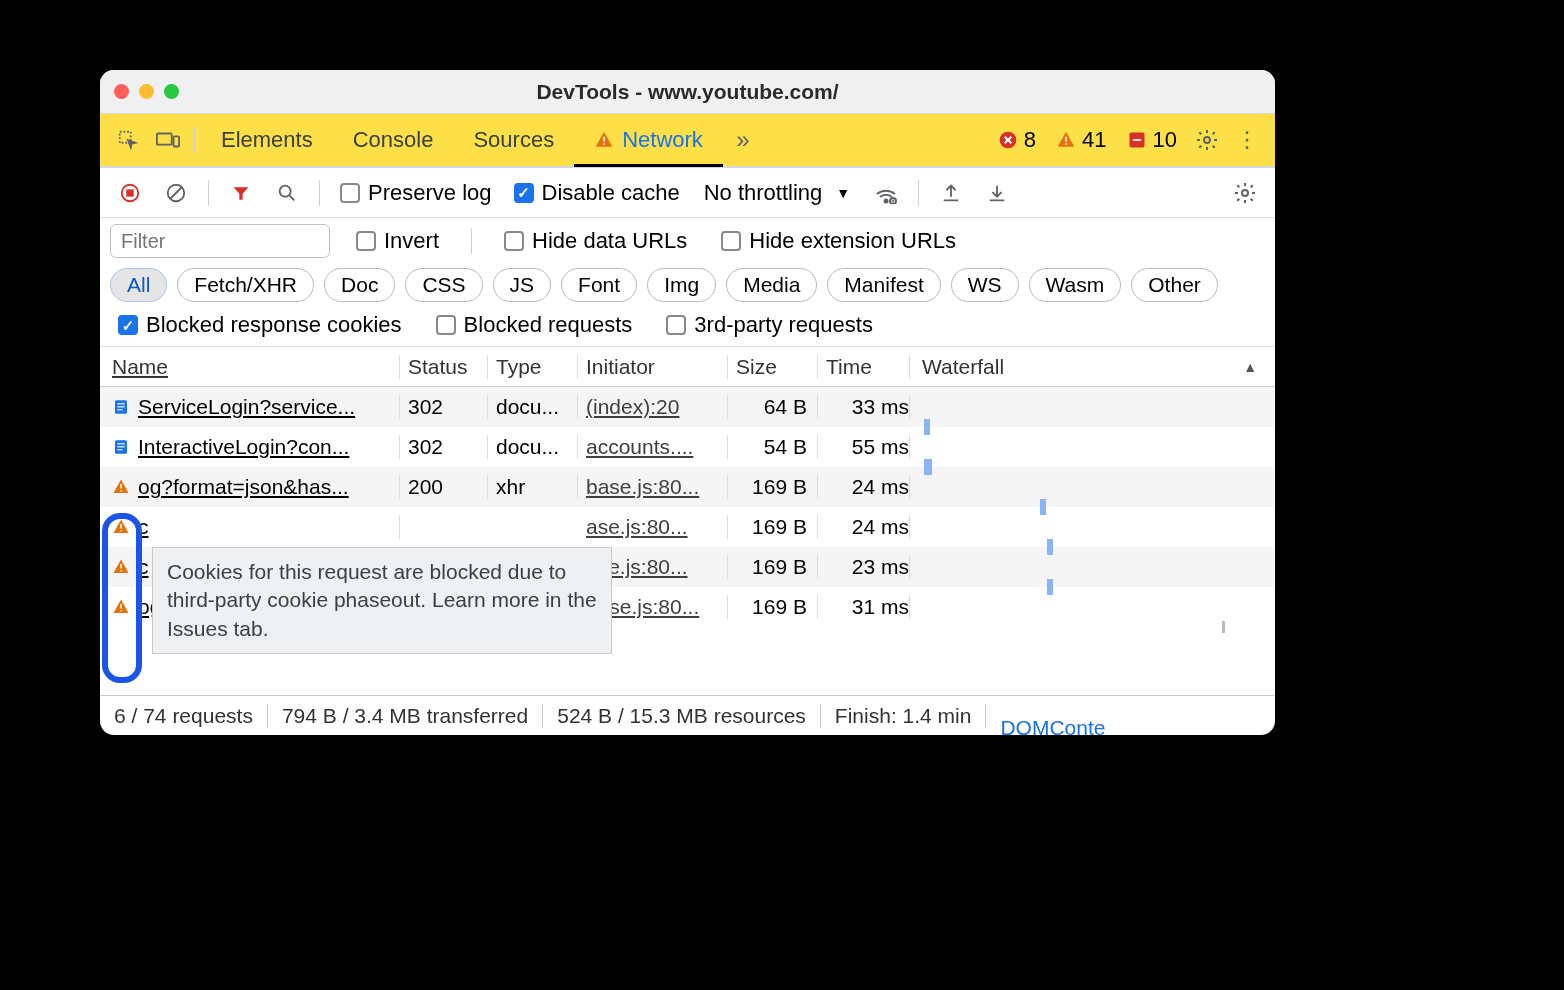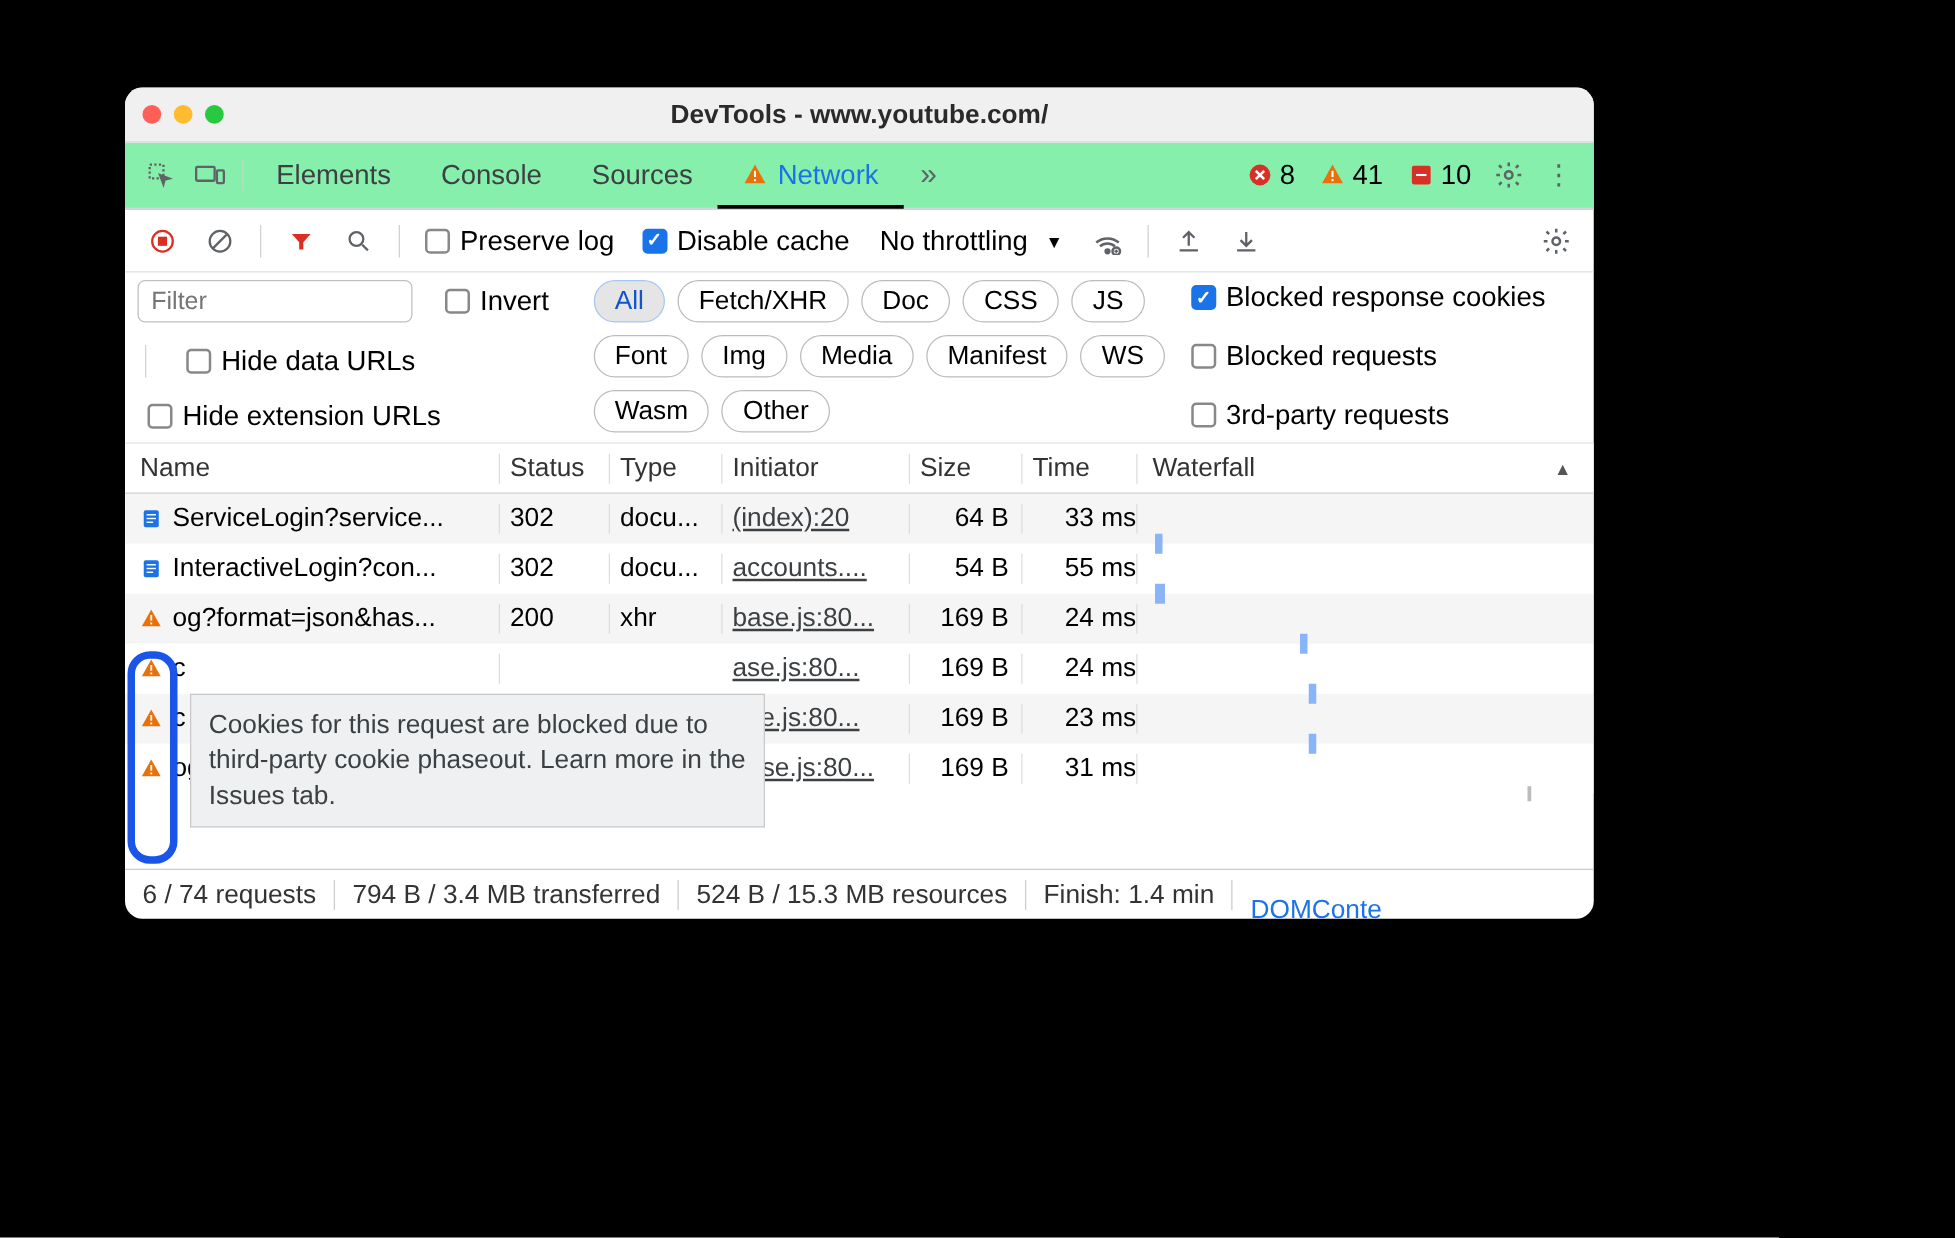--- a/index.html
+++ b/index.html
@@ -42,21 +42,21 @@
   position: absolute;
   left: 0; right: 0;
   text-align: center;
   font-weight: 600;
   font-size: 21px;
   color: #2a2a2a;
   pointer-events: none;
 }
 .tabbar {
   height: 54px;
-  background: #86efac;
+  background: #fde047;
   display: flex;
   align-items: center;
   padding: 0 8px;
   border-bottom: 2px solid #d0d6dd;
   gap: 0;
 }
 .icon-btn {
   width: 40px; height: 40px;
   display: inline-flex;
   align-items: center;
@@ -90,21 +90,21 @@
 .cbx {
   width: 20px; height: 20px; border: 2px solid #888; border-radius: 4px; display: inline-flex; align-items: center; justify-content: center; background: #fff;
 }
 .cbx.checked { background: #1a73e8; border-color: #1a73e8; }
 .cbx.checked::after { content: "✓"; color: #fff; font-size: 15px; font-weight: bold; line-height: 1;}
 .select-group { display: flex; align-items: center; gap: 14px; padding: 0 10px;}
 .filterbar {
   padding: 6px 10px 8px 10px;
   border-bottom: 1px solid #e0e0e0;
   display: flex;
-  flex-direction: row;
+  flex-direction: column;
   gap: 10px;
 }
 .filter-row {
   display: flex;
   align-items: center;
   gap: 18px;
   flex-wrap: wrap;
 }
 .filter-input {
   width: 220px;
@@ -127,21 +127,21 @@
 
 .table-header {
   display: flex;
   height: 40px;
   border-bottom: 1px solid #ccc;
   background: #fff;
   align-items: center;
   font-size: 21px;
   color: #333;
 }
-.col-name { width: 300px; padding-left: 12px; border-right: 1px solid #ddd; display:flex; align-items:center;}
+.col-name { width: 300px; padding-left: 12px; border-right: 1px solid #ddd; display:flex; align-items:center;text-decoration:underline;}
 .col-status { width: 88px; padding-left: 8px; border-right: 1px solid #ddd;display:flex; align-items:center;}
 .col-type { width: 90px; padding-left: 8px; border-right: 1px solid #ddd;display:flex; align-items:center;}
 .col-init { width: 150px; padding-left: 8px; border-right: 1px solid #ddd;display:flex; align-items:center;}
 .col-size { width: 90px; padding-right: 10px; justify-content: flex-end; border-right: 1px solid #ddd;display:flex; align-items:center;}
 .col-time { width: 92px; justify-content: flex-end; border-right: 1px solid #ddd;display:flex; align-items:center;}
 .col-waterfall { flex: 1; padding-left: 12px; display:flex; align-items:center; position: relative;}
 .sort-arrow { position: absolute; right: 18px; font-size: 14px; color: #555;}
 
 .table-body { flex: 1; overflow: hidden; position: relative;}
 .row {

